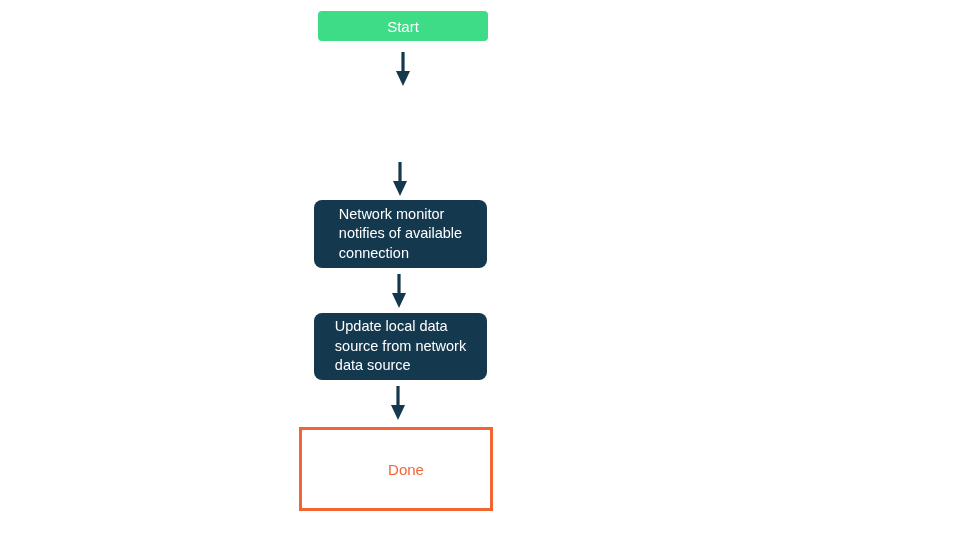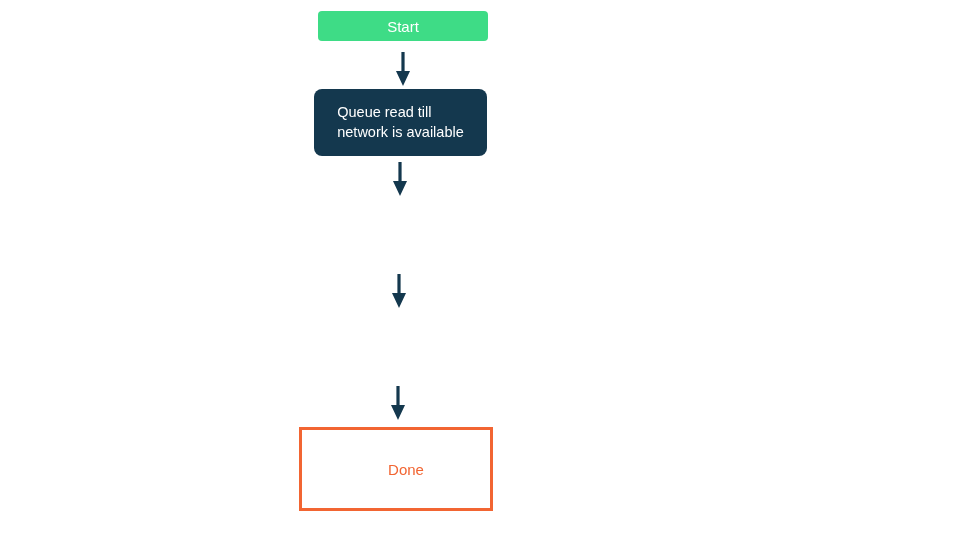--- a/index.html
+++ b/index.html
@@ -69,34 +69,38 @@
 
 <div class="canvas">
 
   <div class="node node-start">Start</div>
 
   <svg class="arrow arrow-1" viewBox="0 0 16 34">
     <line x1="8" y1="0" x2="8" y2="21" stroke="#14384e" stroke-width="3.2"></line>
     <polygon points="1,19 15,19 8,34" fill="#14384e"></polygon>
   </svg>
 
-  <div class="node node-process node-queue">Queue read till
-network is available</div>
 
   <svg class="arrow arrow-2" viewBox="0 0 16 34">
     <line x1="8" y1="0" x2="8" y2="21" stroke="#14384e" stroke-width="3.2"></line>
     <polygon points="1,19 15,19 8,34" fill="#14384e"></polygon>
   </svg>
 
+  <div class="node node-process node-monitor">Network monitor
+notifies of available
+connection</div>
 
   <svg class="arrow arrow-3" viewBox="0 0 16 34">
     <line x1="8" y1="0" x2="8" y2="21" stroke="#14384e" stroke-width="3.2"></line>
     <polygon points="1,19 15,19 8,34" fill="#14384e"></polygon>
   </svg>
 
+  <div class="node node-process node-update">Update local data
+source from network
+data source</div>
 
   <svg class="arrow arrow-4" viewBox="0 0 16 34">
     <line x1="8" y1="0" x2="8" y2="21" stroke="#14384e" stroke-width="3.2"></line>
     <polygon points="1,19 15,19 8,34" fill="#14384e"></polygon>
   </svg>
 
   <div class="node node-done">Done</div>
 
 </div>
 

